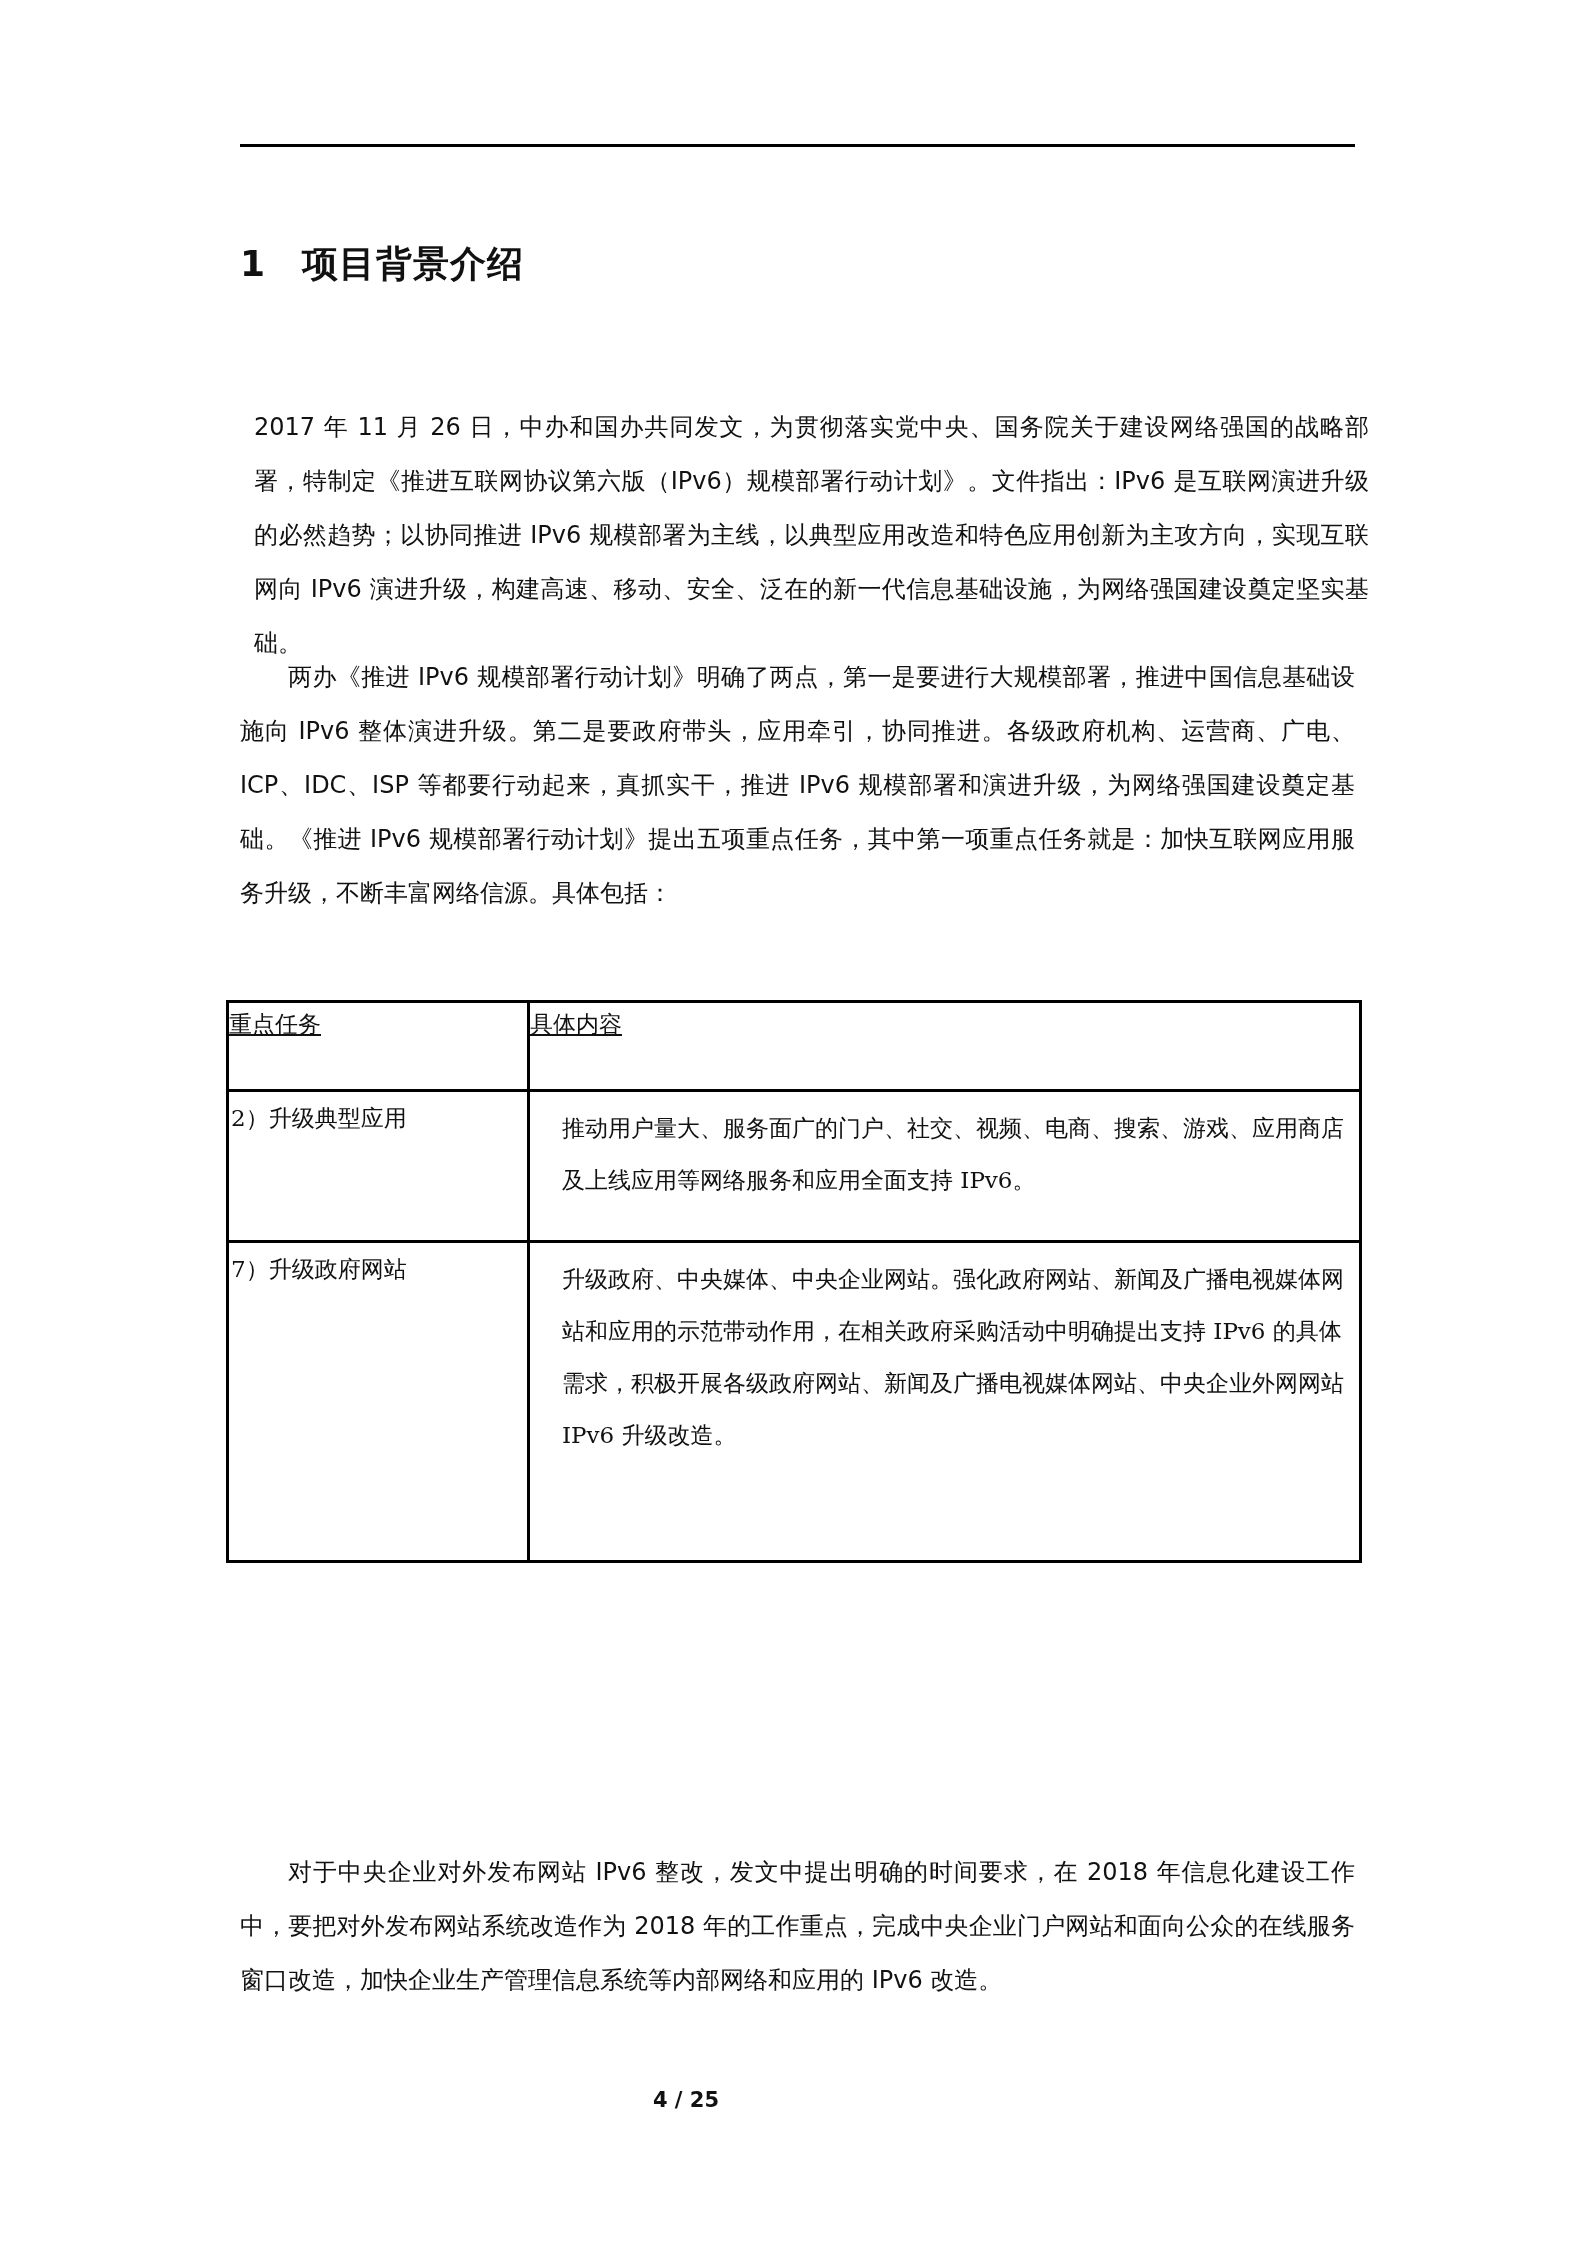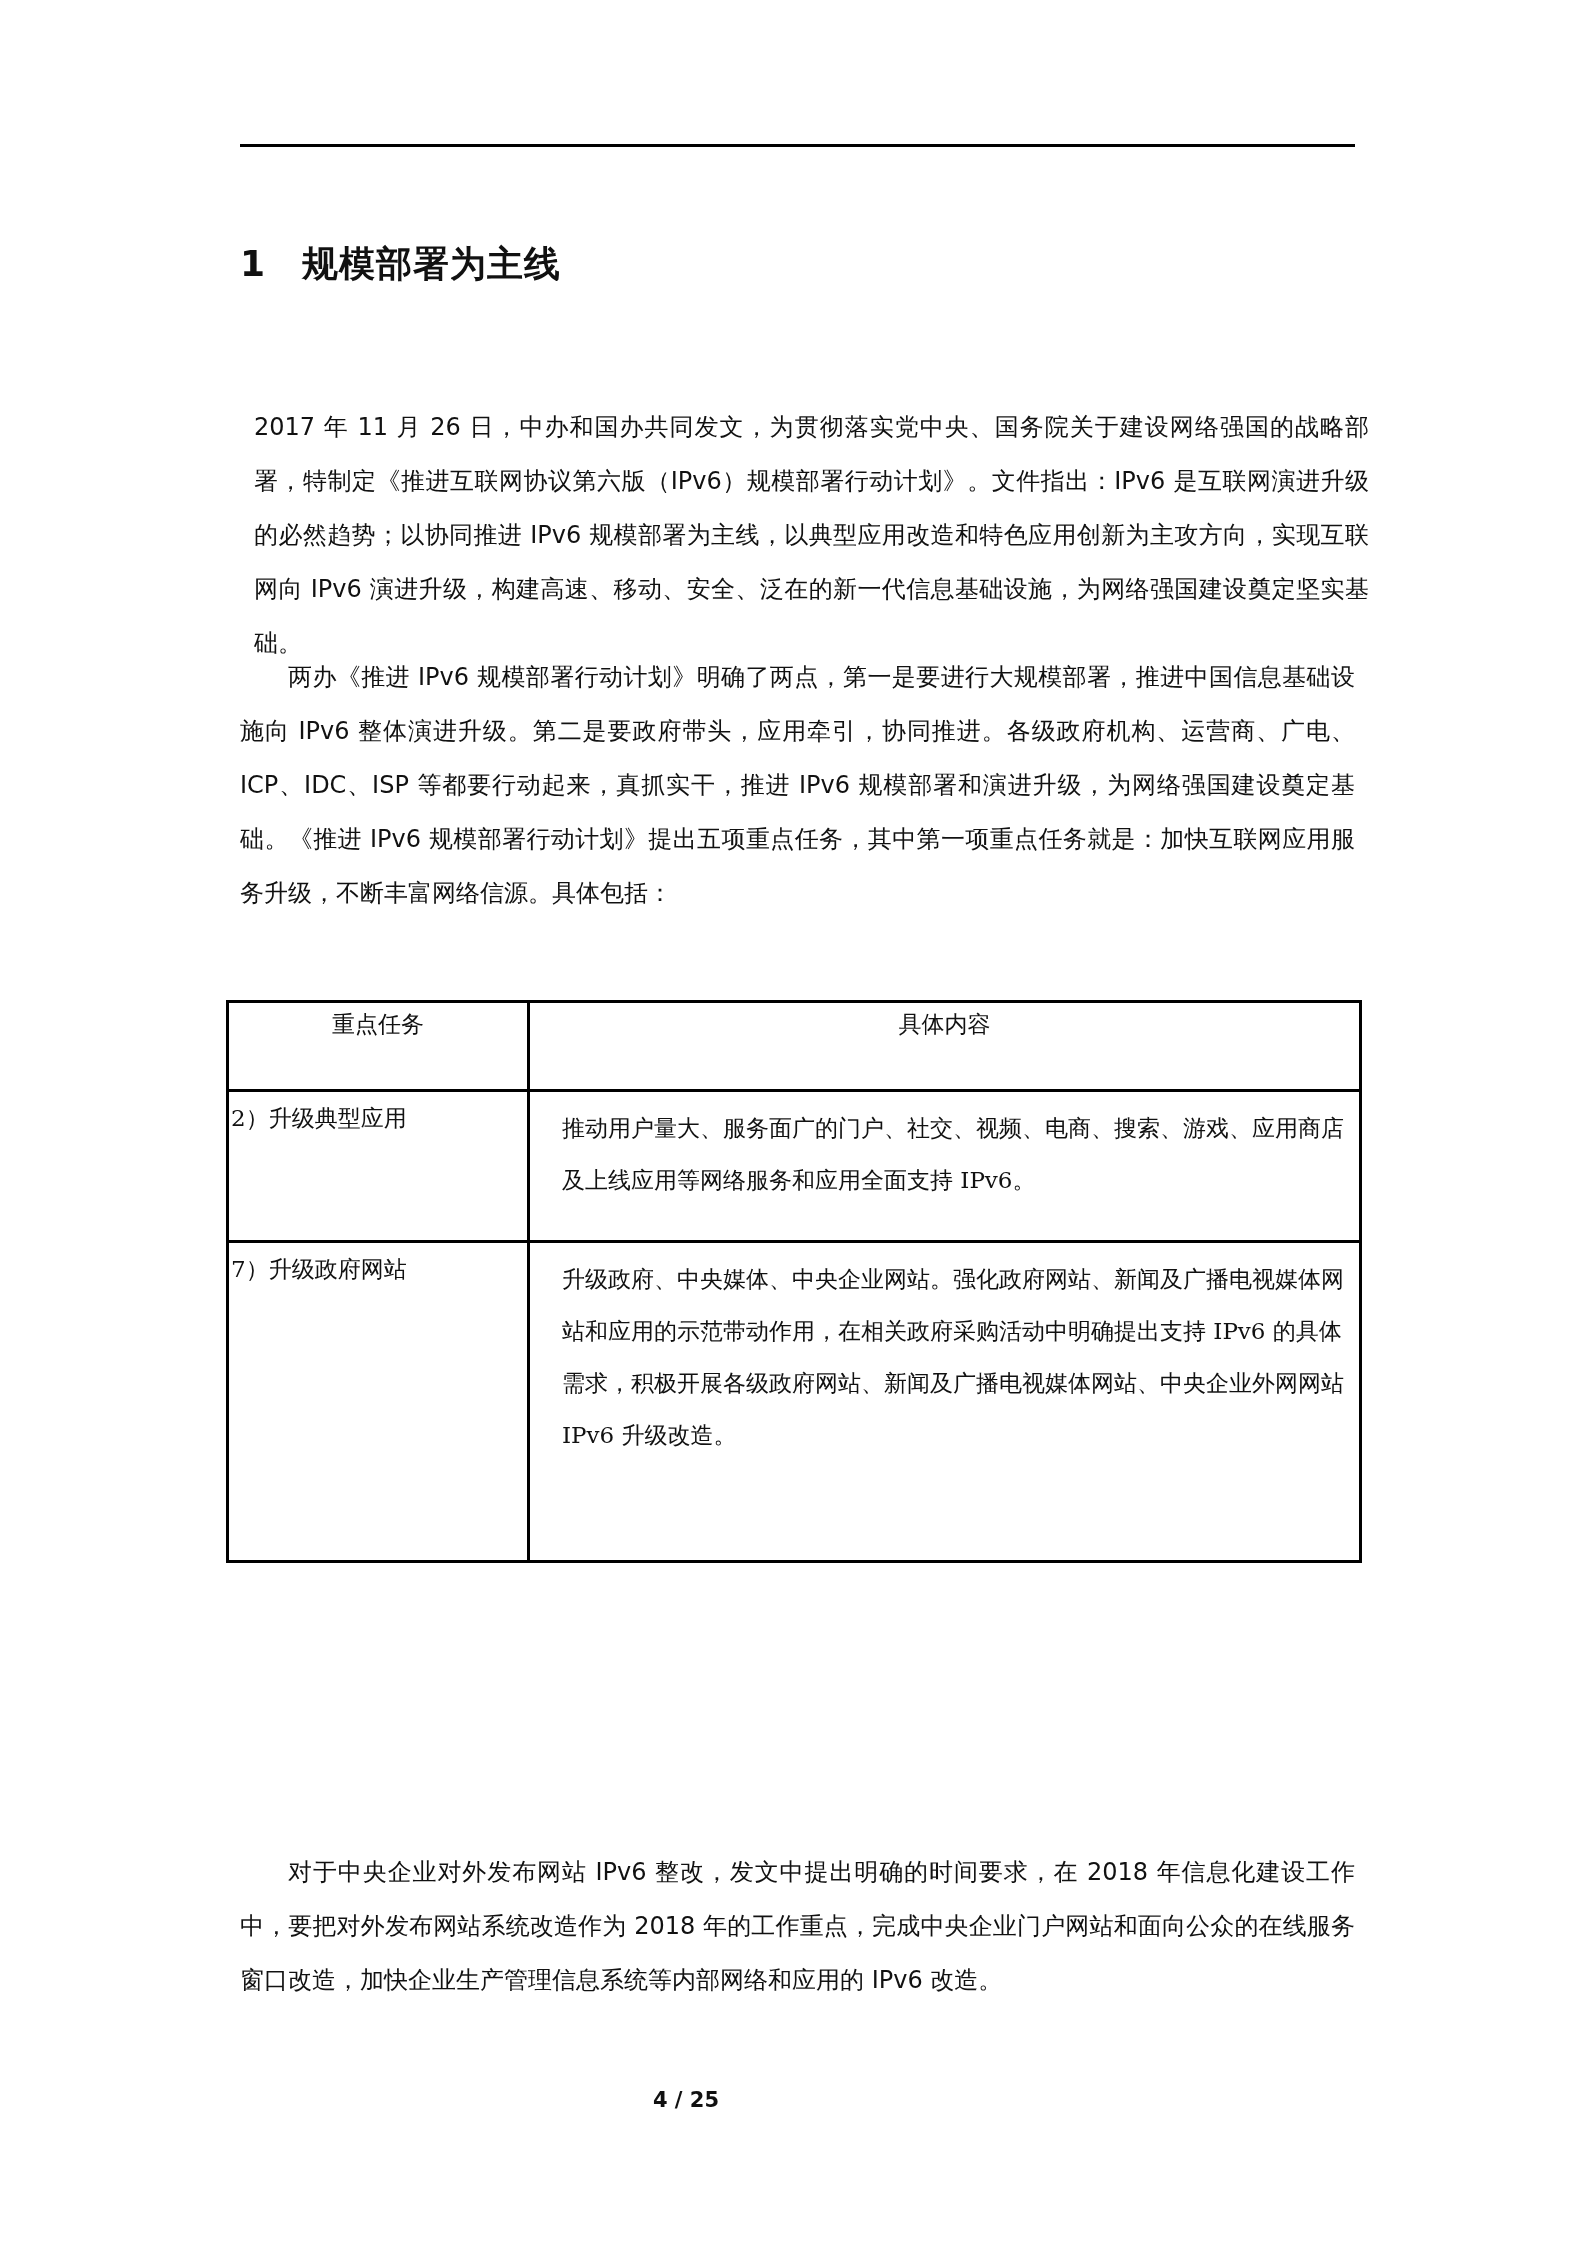--- a/index.html
+++ b/index.html
@@ -9,36 +9,36 @@
     .section-title { position: absolute; left: 240px; top: 240px; font-size: 36px; font-weight: bold; letter-spacing: 1px; }
     .section-title .num { margin-right: 36px; }
     .para { position: absolute; left: 240px; width: 1115px; font-size: 24px; line-height: 54px; text-align: justify; text-align-last: auto; }
     .para.indent { text-indent: 2em; }
     #p1 { top: 400px; margin-left: 14px; }
     #p2 { top: 650px; }
     #p4 { top: 1845px; }
     table.tasks { position: absolute; left: 226px; top: 1000px; width: 1136px; border-collapse: collapse;
                   font-family: "DejaVu Serif", "Liberation Serif", serif; font-size: 23px; }
     table.tasks td, table.tasks th { border: 3px solid #000; vertical-align: top; font-weight: normal; padding: 0; }
-    table.tasks th { text-align: center; height: 80px; padding-top: 6px; }
+    table.tasks th { text-align: left; height: 80px; padding-top: 6px; text-decoration: underline; }
     table.tasks td.task { width: 296px; padding: 10px 0 0 2px; }
     table.tasks td.content { padding: 10px 6px 0 32px; line-height: 52px; }
     table.tasks td.task { line-height: 32px; }
     tr.r1 td { height: 138px; }
     tr.r2 td { height: 307px; }
     tr.r3 td { height: 243px; }
     .page-num { position: absolute; left: 0; width: 1372px; top: 2088px; text-align: center; font-size: 21px; font-weight: bold; }
   </style>
 </head>
 <body>
 
 <div class="header-rule"></div>
 
 <div class="section-title">
-  <span class="num">1</span><span>规模部署为主线</span>
+  <span class="num">1</span><span>项目背景介绍</span>
 </div>
 
 <div id="p1" class="para">2017 年 11 月 26 日，中办和国办共同发文，为贯彻落实党中央、国务院关于建设网络强国的战略部署，特制定《推进互联网协议第六版（IPv6）规模部署行动计划》。文件指出：IPv6 是互联网演进升级的必然趋势；以协同推进 IPv6 规模部署为主线，以典型应用改造和特色应用创新为主攻方向，实现互联网向 IPv6 演进升级，构建高速、移动、安全、泛在的新一代信息基础设施，为网络强国建设奠定坚实基础。</div>
 <div id="p2" class="para indent">两办《推进 IPv6 规模部署行动计划》明确了两点，第一是要进行大规模部署，推进中国信息基础设施向 IPv6 整体演进升级。第二是要政府带头，应用牵引，协同推进。各级政府机构、运营商、广电、ICP、IDC、ISP 等都要行动起来，真抓实干，推进 IPv6 规模部署和演进升级，为网络强国建设奠定基础。《推进 IPv6 规模部署行动计划》提出五项重点任务，其中第一项重点任务就是：加快互联网应用服务升级，不断丰富网络信源。具体包括：</div>
 
 <table class="tasks">
   <tbody>
       <tr>
     <th>重点任务</th>
     <th>具体内容</th>

